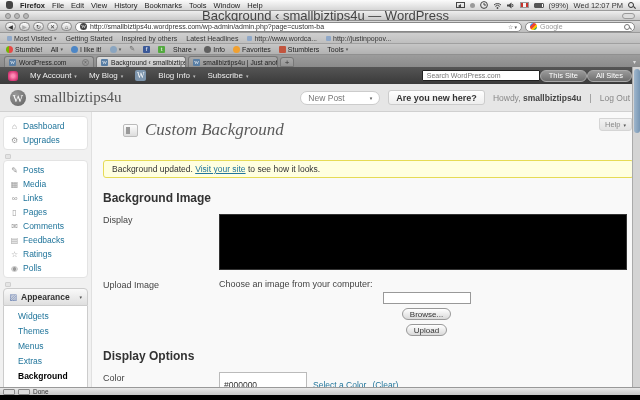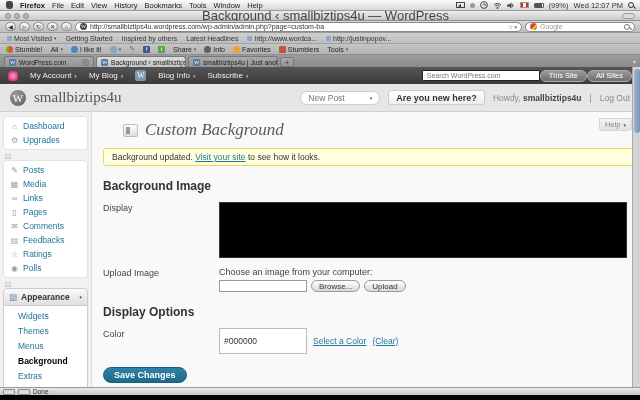--- a/index.html
+++ b/index.html
@@ -114,29 +114,29 @@
   .subitem { padding:2.5px 6px 2.5px 14px; color:#21759b; }
   .subitem.current { color:#000; font-weight:bold; }
 
   .main { position:absolute; left:93px; right:0; top:0; bottom:0; padding:6px 6px 0 10px; }
   .pt-row { display:flex; align-items:center; gap:7px; position:relative; height:24px;padding-left:20px; }
   .pt-icon { width:15px; height:13px; border:1px solid #bbb; border-radius:2px; background:linear-gradient(#fdfdfd,#ddd); position:relative; }
   .pt-icon:after { content:""; position:absolute; left:2px; top:2px; width:4px; height:7px; background:#999; }
   .page-title { font-family:"Liberation Serif",serif; font-style:italic; font-size:17px; color:#5a5a5a; }
   .help-btn { position:absolute; right:2px; top:0; font-size:7.5px; color:#888; background:linear-gradient(#f3f3f3,#e2e2e2);
               border:1px solid #d5d5d5; border-radius:0 0 3px 3px; padding:1px 5px; display:flex; gap:3px; align-items:center; }
-  .notice { background:#ffffe0; border:1px solid #e6db55; border-radius:3px; padding:3px 8px; font-size:8.5px; color:#333; margin-top:6px; }
+  .notice { background:#ffffe0; border:1px solid #e6db55; border-radius:3px; padding:3px 8px; font-size:8.5px; color:#333; margin-top:18px; }
   .notice a { color:#21759b; text-decoration:underline; }
   h3.sect { font-size:12px; color:#333; margin-top:13px; }
   .frow { display:flex; margin-top:9px; }
   .flabel { flex:0 0 116px; font-size:9px; color:#444; padding-top:1px; }
   .ffield { flex:1; font-size:9px; color:#444; }
   .preview-box { width:408px; height:56px; background:#000; border:1px solid #333; }
   .choose-line { margin-bottom:3px; }
-  .file-row { display:flex; align-items:center; gap:4px; }
+  .file-row { display:flex; align-items:center; gap:4px;flex-direction:column; }
   .file-input { width:88px; height:12px; border:1px solid #999; background:#fff; }
   .macbtn { height:12px; padding:0 7px; border:1px solid #999; border-radius:7px; background:linear-gradient(#fff,#d9d9d9);
             font-size:8px; color:#333; display:flex; align-items:center; }
   .color-row { display:flex; align-items:center; gap:6px; }
   .color-input { width:88px; height:13px; border:1px solid #bbb; background:#fff; font-size:8.5px; color:#333; padding:12px 4px;
                  font-family:"Liberation Sans",sans-serif; }
   .link { color:#21759b; text-decoration:underline; font-size:8.5px; }
   .save-btn { margin-top:13px; display:inline-flex; align-items:center; height:16px; padding:0 10px; border-radius:9px;
               background:linear-gradient(#2f81a5,#1e6a8d); border:1px solid #1b607f; color:#fff; font-weight:bold; font-size:9px; }
 
@@ -410,22 +410,22 @@
       </div>
     <div class="appearance-head">
       <span class="sico">▨</span>
       <span>Appearance</span>
       <span class="caret">▾</span>
     </div>
     <div class="subitems">
       <div class="subitem">Widgets</div>
       <div class="subitem">Themes</div>
       <div class="subitem">Menus</div>
+      <div class="subitem">Extras</div>
       <div class="subitem current">Background</div>
-      <div class="subitem">Extras</div>
       <div class="subitem">Header</div>
     </div>
   </div>
 
   <div class="main">
     <div class="pt-row">
       <span class="pt-icon"></span>
       <span class="page-title">Custom Background</span>
       <span class="help-btn">
           <span>Help</span>

